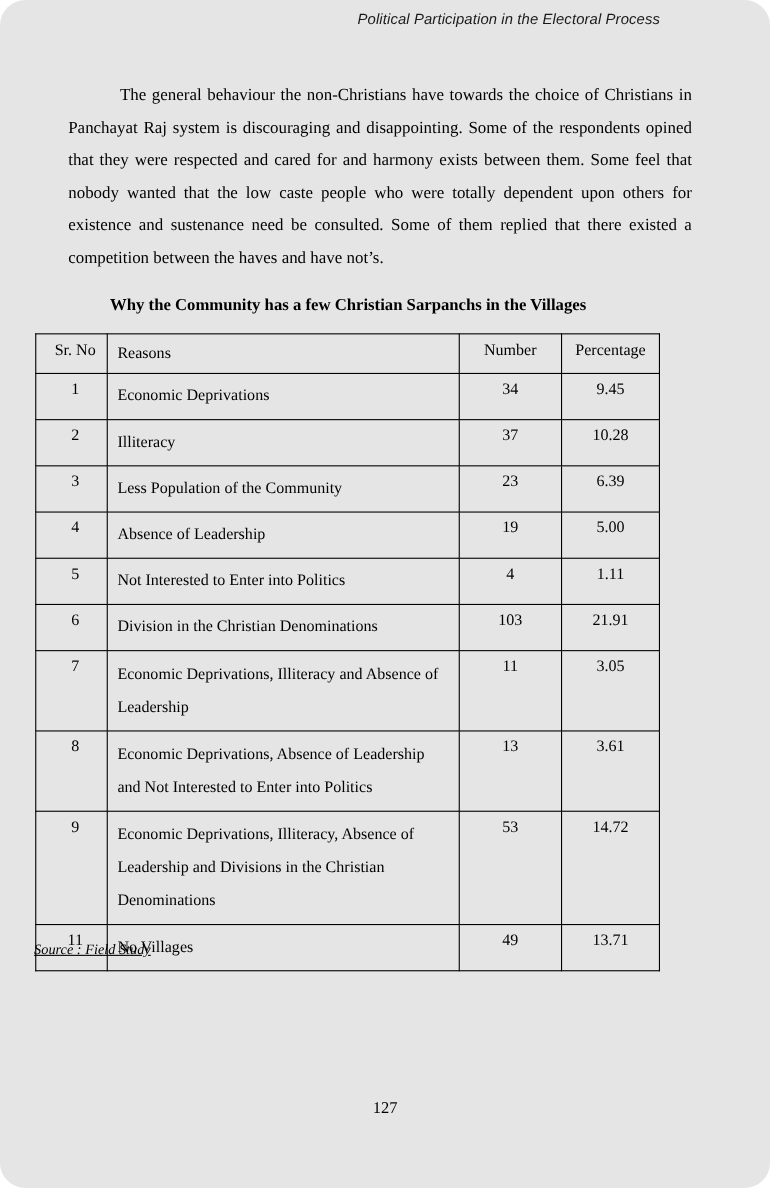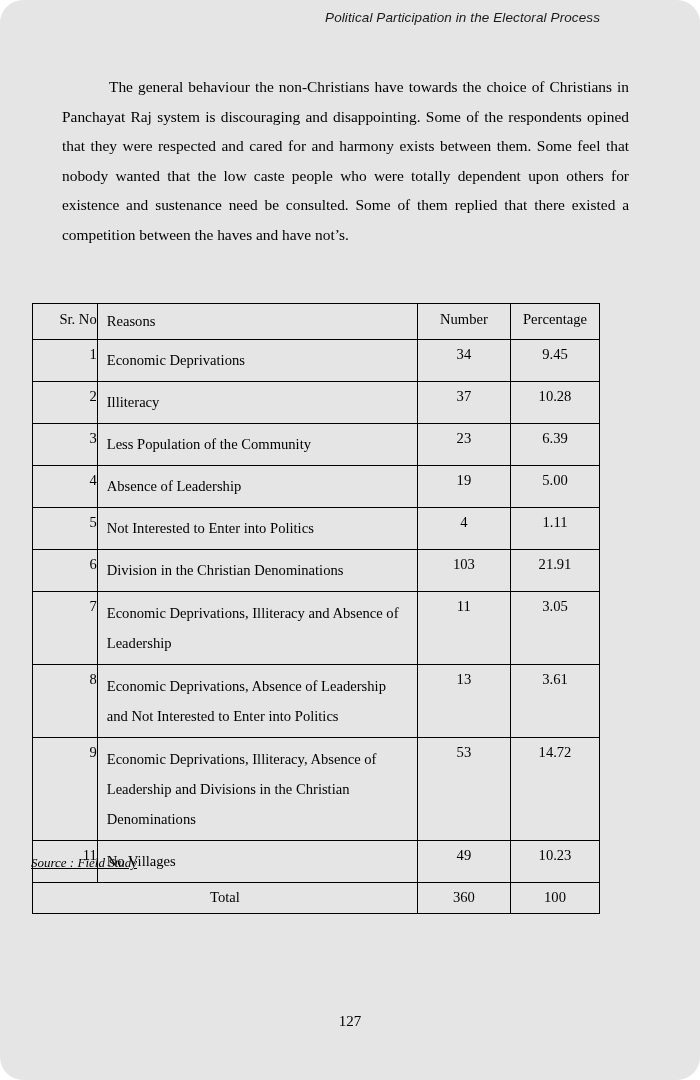--- a/index.html
+++ b/index.html
@@ -74,21 +74,21 @@
     font-size: 14.6px;
     color: #000000;
   }
   table.data-table td,
   table.data-table th {
     border: 1px solid #000000;
     padding: 0;
     font-weight: normal;
     vertical-align: top;
   }
-  .c-sr   { width: 60px;  padding: 6px 0 6px 7px !important; text-align: right; }
+  .c-sr   { width: 60px;  padding: 6px 0 6px 7px !important; text-align: center; }
   .c-rsn  { width: 320px; padding: 6px 8px 6px 9px !important; text-align: left; line-height: 29px; }
   .c-num  { width: 96px;  padding: 6px 0 6px 0 !important; text-align: center; }
   .c-pct  { width: 90px;  padding: 6px 0 6px 0 !important; text-align: center; }
   .hdr .c-sr,
   .hdr .c-rsn,
   .hdr .c-num,
   .hdr .c-pct { padding-top: 7px !important; padding-bottom: 8px !important; }
   .hdr .c-rsn { line-height: 20px; }
   .row-tall .c-rsn { line-height: 30px; }
   .total-cell {
@@ -109,33 +109,33 @@
 
   
   .page-number {
     position: absolute;
     top: 1000px;
     left: 0;
     width: 700px;
     text-align: center;
     font-size: 15px;
     color: #000000;
-    margin-top: 13px;
   }
 </style>
 </head>
 <body>
 
 <div class="page">
 
   <div class="running-header">Political Participation in the Electoral Process</div>
 
   <p class="para para-top">The general behaviour the non-Christians have towards the choice of Christians in Panchayat Raj system is discouraging and disappointing. Some of the respondents opined that they were respected and cared for and harmony exists between them.  Some feel that nobody wanted that the low caste people who were totally dependent upon others for existence and sustenance need be consulted. Some of them replied that there existed a competition between the haves and have not’s.</p>
 
 
+  <div class="table-caption caption-title">Why the Community has a few Christian Sarpanchs in the Villages</div>
 
   <div class="table-wrap">
     <table class="data-table">
       <thead>
         <tr class="hdr">
           <th class="c-sr">Sr. No</th>
           <th class="c-rsn">Reasons</th>
           <th class="c-num">Number</th>
           <th class="c-pct">Percentage</th>
         </tr>
@@ -192,26 +192,21 @@
         <tr class="row-tall">
           <td class="c-sr">9</td>
           <td class="c-rsn">Economic Deprivations, Illiteracy, Absence of Leadership and Divisions in the Christian Denominations</td>
           <td class="c-num">53</td>
           <td class="c-pct">14.72</td>
         </tr>
         <tr>
           <td class="c-sr">11</td>
           <td class="c-rsn">No Villages</td>
           <td class="c-num">49</td>
-          <td class="c-pct">10.23</td>
-        </tr>
-        <tr>
-          <td class="total-cell" colspan="2">Total</td>
-          <td class="c-num">360</td>
-          <td class="c-pct">100</td>
+          <td class="c-pct">13.71</td>
         </tr>
       </tbody>
     </table>
   </div>
 
   <div class="source-note">Source : Field Study</div>
 
 
   <div class="page-number">127</div>
 

